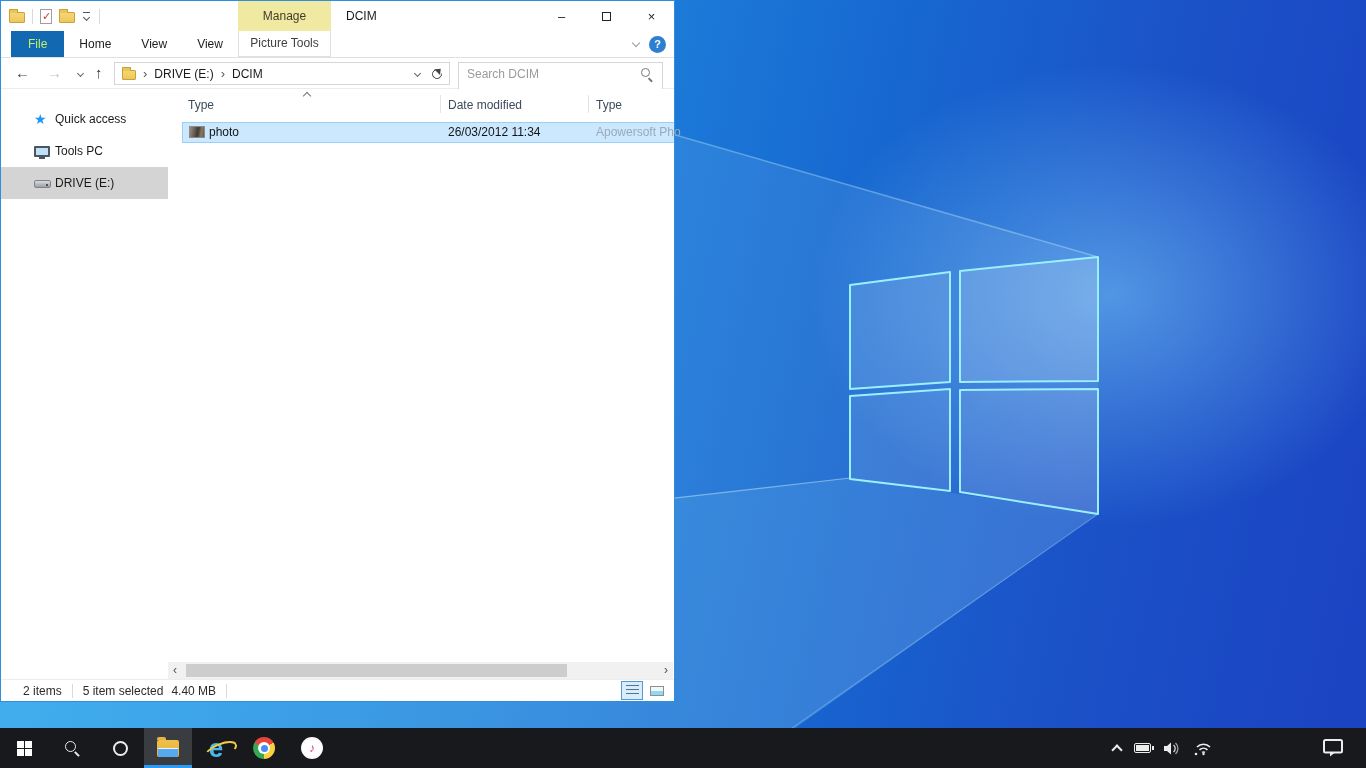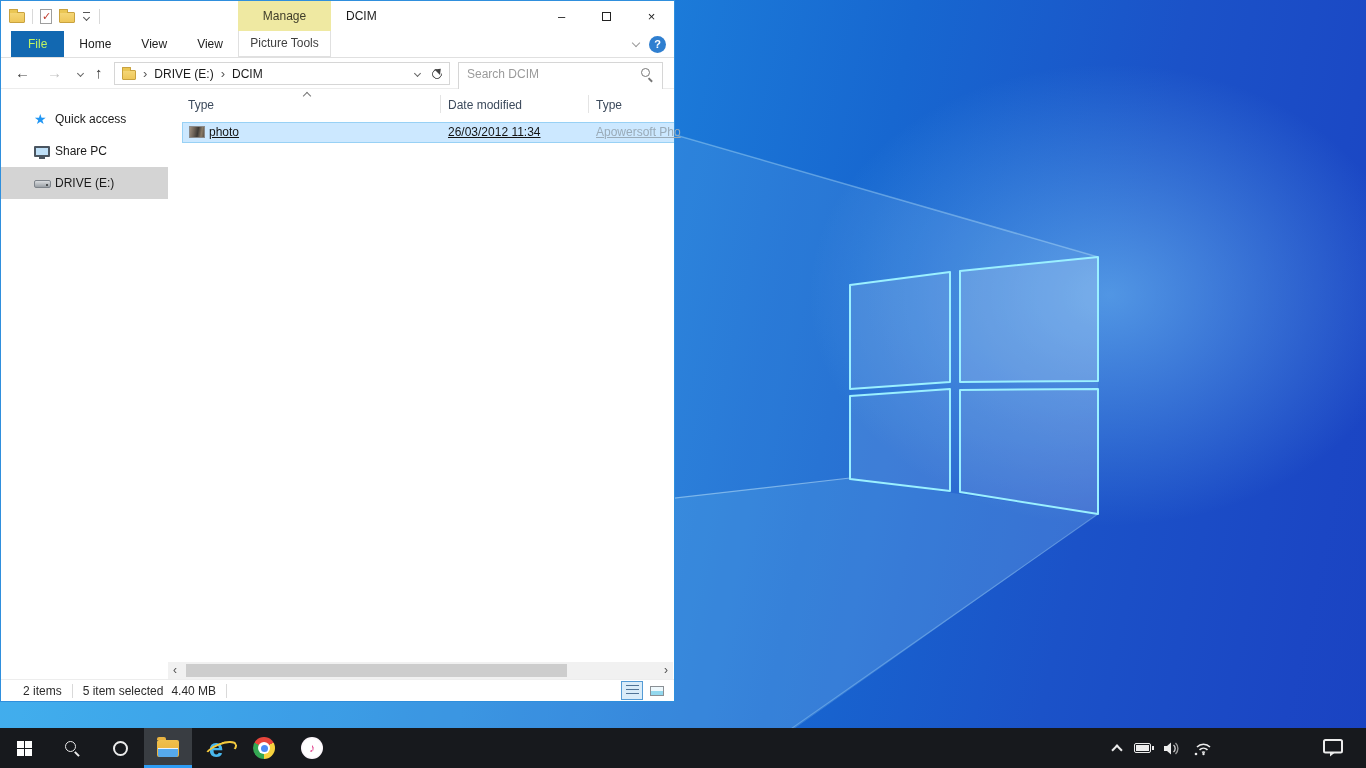--- a/index.html
+++ b/index.html
@@ -110,21 +110,21 @@
   .col-name { left:20px; } .col-date { left:280px; } .col-type { left:428px; }
   .col-sep { position:absolute; top:6px; width:1px; height:18px; background:#e4e4e4; }
   .sort-caret { position:absolute; left:136px; top:3px; width:8px; height:6px; }
   .sort-caret::after { content:""; position:absolute; left:0; top:1px; width:5px; height:5px;
     border-left:1.2px solid #777; border-top:1.2px solid #777; transform:rotate(45deg); }
   .rows { position:absolute; left:0; top:33px; right:0; }
   .frow { position:relative; height:21px; }
   .frow .selbg { display:none; }
   .frow.selected .selbg { display:block; position:absolute; left:14px; right:0; top:0; bottom:0;
     background:#cce8ff; border:1px solid #98d1f5; border-right:none; }
-  .fcell { position:absolute; line-height:21px; white-space:nowrap;text-decoration:underline; }
+  .fcell { position:absolute; line-height:21px; white-space:nowrap; }
   .fname { left:41px; color:#141414; } .fdate { left:280px; color:#141414; } .ftype { left:428px; color:#141414; }
   .ftype.dim { color:#9aabb8; }
   .fic { position:absolute; left:21px; }
   .ic-photo { top:4px; width:16px; height:12px; border:1px solid #8a8a8a;
     background:linear-gradient(100deg,#9c8d7d 0%,#6d6257 30%,#3e3a35 55%,#8a7a66 80%,#5d5348 100%); }
   .ic-video { top:2px; width:13px; height:16px; background:#fff; border:1px solid #9fb6c6; }
   .ic-video::before { content:""; position:absolute; left:1px; bottom:2px; width:8px; height:7px;
     background:#3e8ed8; border-radius:1px; }
   .ic-video::after { content:""; position:absolute; left:4px; bottom:4px;
     border-left:3px solid #fff; border-top:1.5px solid transparent; border-bottom:1.5px solid transparent; }
@@ -272,21 +272,21 @@
     </div>
 
     <div class="main">
       <div class="sidebar">
         <div class="side-item">
           <span class="side-ic ic-star">★</span>
           <span>Quick access</span>
         </div>
         <div class="side-item">
           <span class="side-ic ic-monitor"></span>
-          <span>Share PC</span>
+          <span>Tools PC</span>
         </div>
         <div class="side-item selected">
           <span class="side-ic ic-drive"></span>
           <span>DRIVE (E:)</span>
         </div>
       </div>
 
       <div class="listarea">
         <div class="lheader">
           <span class="sort-caret"></span>

